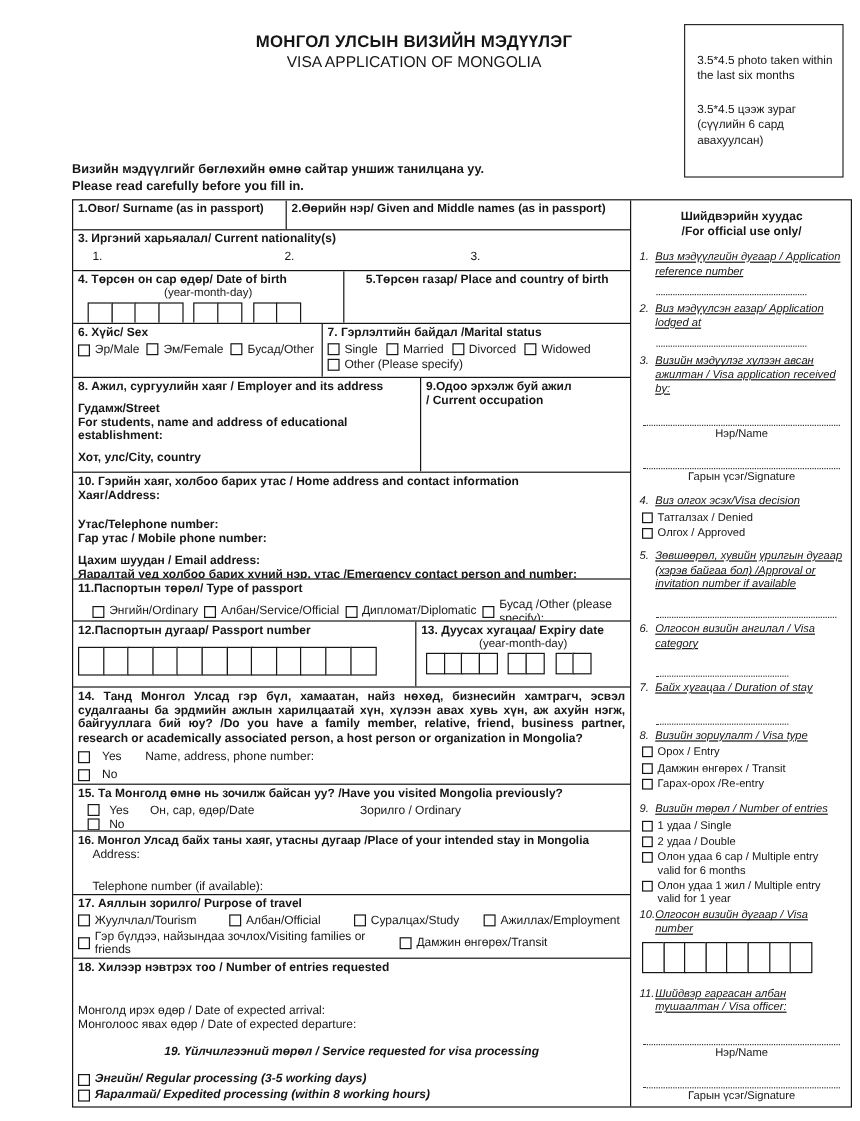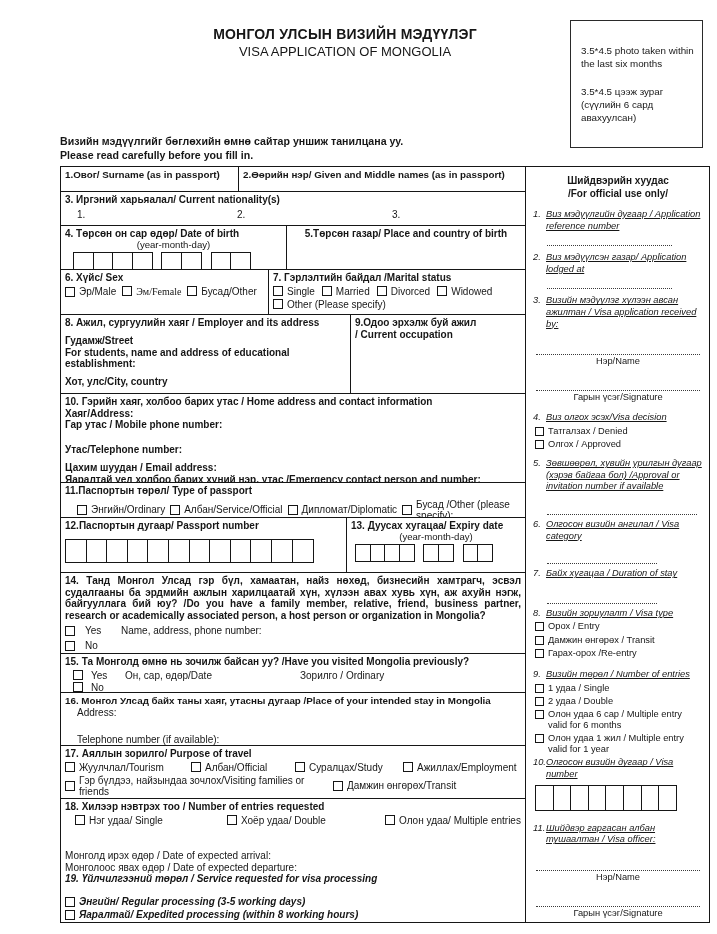--- a/index.html
+++ b/index.html
@@ -137,21 +137,21 @@
 
       <div class="r nopad" style="height:45px;">
         <div class="split">
           <div class="sc b" style="width:208px;">
             <div class="lbl">6. Хүйс/ Sex</div>
             <div class="optline">
               <span class="it" style="margin-right:6px;align-items:flex-end;">
                   <span class="cb"></span>
                   <span>Эр/Male</span>
                 </span>
-              <span class="it" style="margin-right:6px;font-family:Liberation Serif, serif;">
+              <span class="it" style="margin-right:6px;">
                   <span class="cb"></span>
                   <span>Эм/Female</span>
                 </span>
               <span class="it">
                   <span class="cb"></span>
                   <span>Бусад/Other</span>
                 </span>
             </div>
           </div>
           <div class="sc" style="flex:1;">
@@ -196,22 +196,22 @@
           <div class="sc" style="flex:1;">
             <div class="lblw">9.Одоо эрхэлж буй ажил</div>
             <div class="lblw">/ Current occupation</div>
           </div>
         </div>
       </div>
 
       <div class="r" style="height:89px;">
         <div class="lblw" style="line-height:1.15;">10. Гэрийн хаяг, холбоо барих утас / Home address and contact information</div>
         <div class="lblw">Хаяг/Address:</div>
+        <div class="lblw" style="margin-top:13px;">Утас/Telephone number:</div>
         <div class="lblw">Гар утас / Mobile phone number:</div>
-        <div class="lblw" style="margin-top:13px;">Утас/Telephone number:</div>
         <div class="lblw mt6">Цахим шуудан / Email address:</div>
         <div class="lblw">Яаралтай үед холбоо барих хүний нэр, утас /Emergency contact person and number:</div>
       </div>
 
       <div class="r" style="height:35px;">
         <div class="lbl">11.Паспортын төрөл/ Type of passport</div>
         <div class="optline ind">
           <span class="it" style="margin-right:5px;">
               <span class="cb"></span>
               <span>Энгийн/Ordinary</span>
@@ -335,37 +335,23 @@
         <div class="optline">
 
           <span class="it">
               <span>Бусад/Other (please specify):</span>
             </span>
         </div>
       </div>
 
       <div class="r">
         <div class="lbl">18. Хилээр нэвтрэх тоо / Number of entries requested</div>
-        <div class="optline" style="padding-left:10px;">
-          <span class="it" style="width:152px;">
-              <span class="cb"></span>
-              <span>Нэг удаа/ Single</span>
-            </span>
-          <span class="it" style="width:158px;">
-              <span class="cb"></span>
-              <span>Хоёр удаа/ Double</span>
-            </span>
-          <span class="it">
-              <span class="cb"></span>
-              <span>Олон удаа/ Multiple entries</span>
-            </span>
-        </div>
         <div class="txt" style="margin-top:24px;">Монголд ирэх өдөр / Date of expected arrival:</div>
         <div class="txt">Монголоос явах өдөр / Date of expected departure:</div>
-        <div class="lblw it19" style="white-space:nowrap;">19. Үйлчилгээний төрөл / Service requested for visa processing</div>
+        <div class="lblw it19" style="margin-top:11px;white-space:nowrap;text-align:center;">19. Үйлчилгээний төрөл / Service requested for visa processing</div>
         <div class="optline it19" style="margin-top:11px;font-weight:bold;">
           <span class="cb"></span>
           <span>Энгийн/ Regular processing (3-5 working days)</span>
         </div>
         <div class="optline it19" style="font-weight:bold;">
           <span class="cb"></span>
           <span>Яаралтай/ Expedited processing (within 8 working hours)</span>
         </div>
       </div>
     </div>

